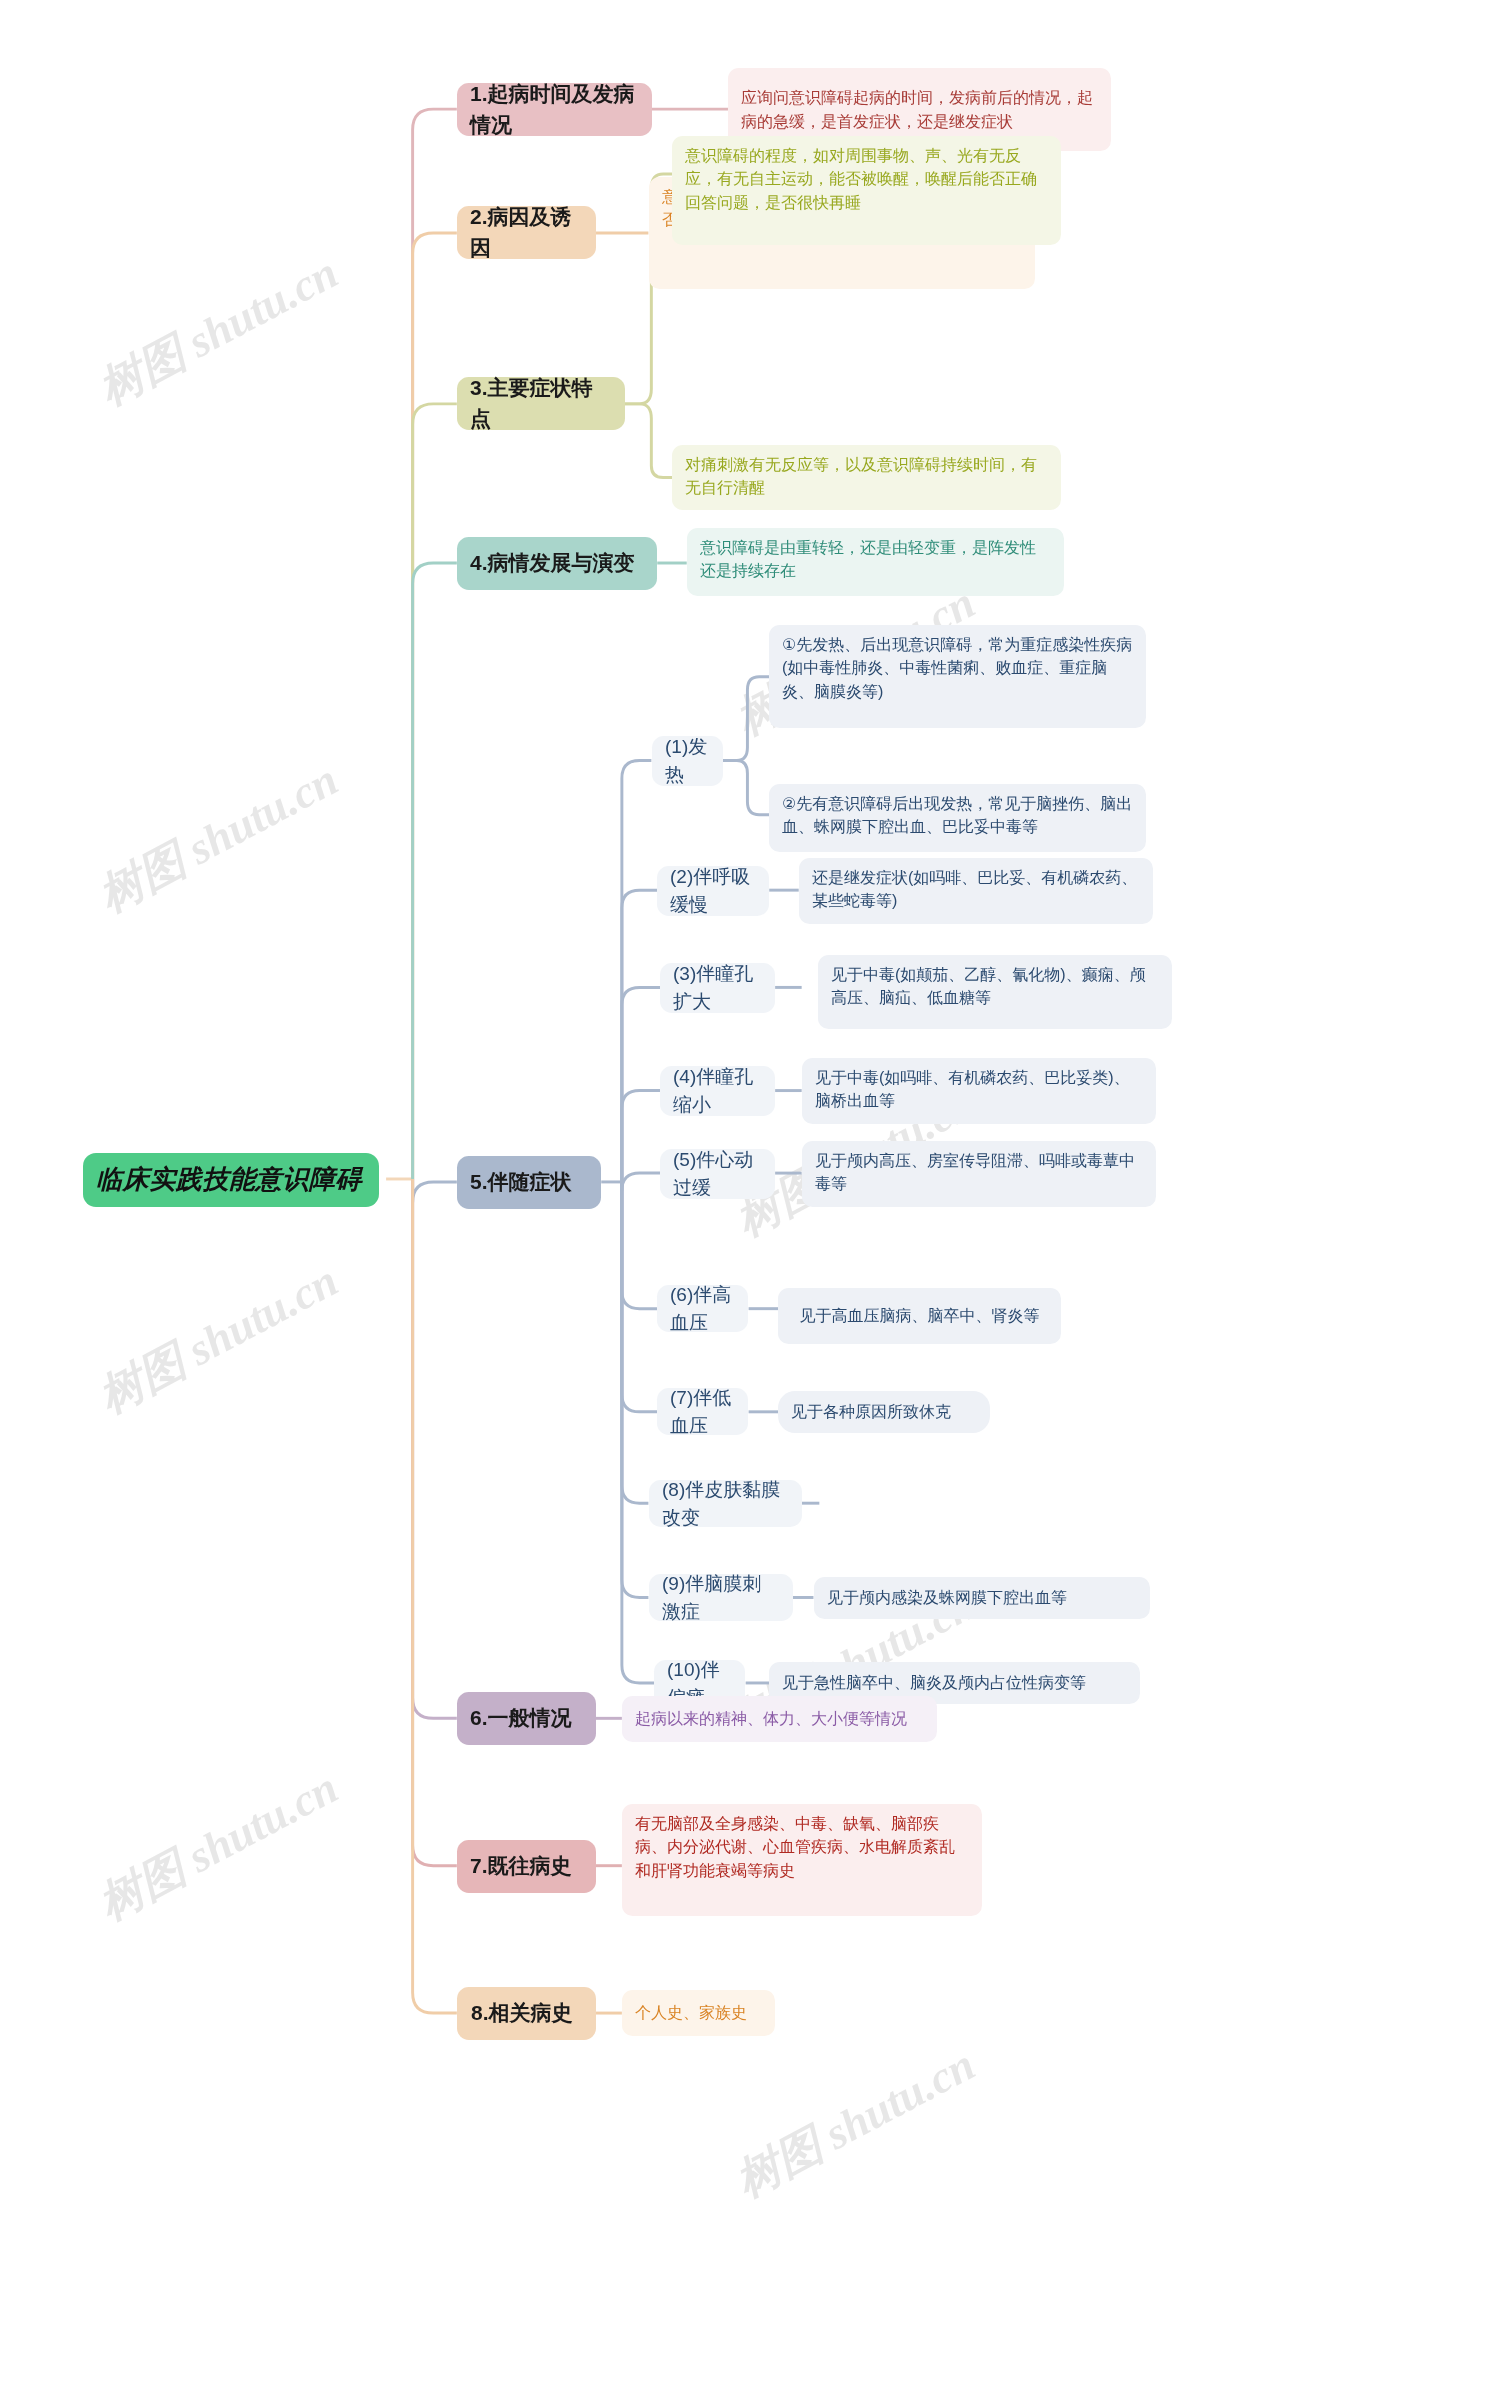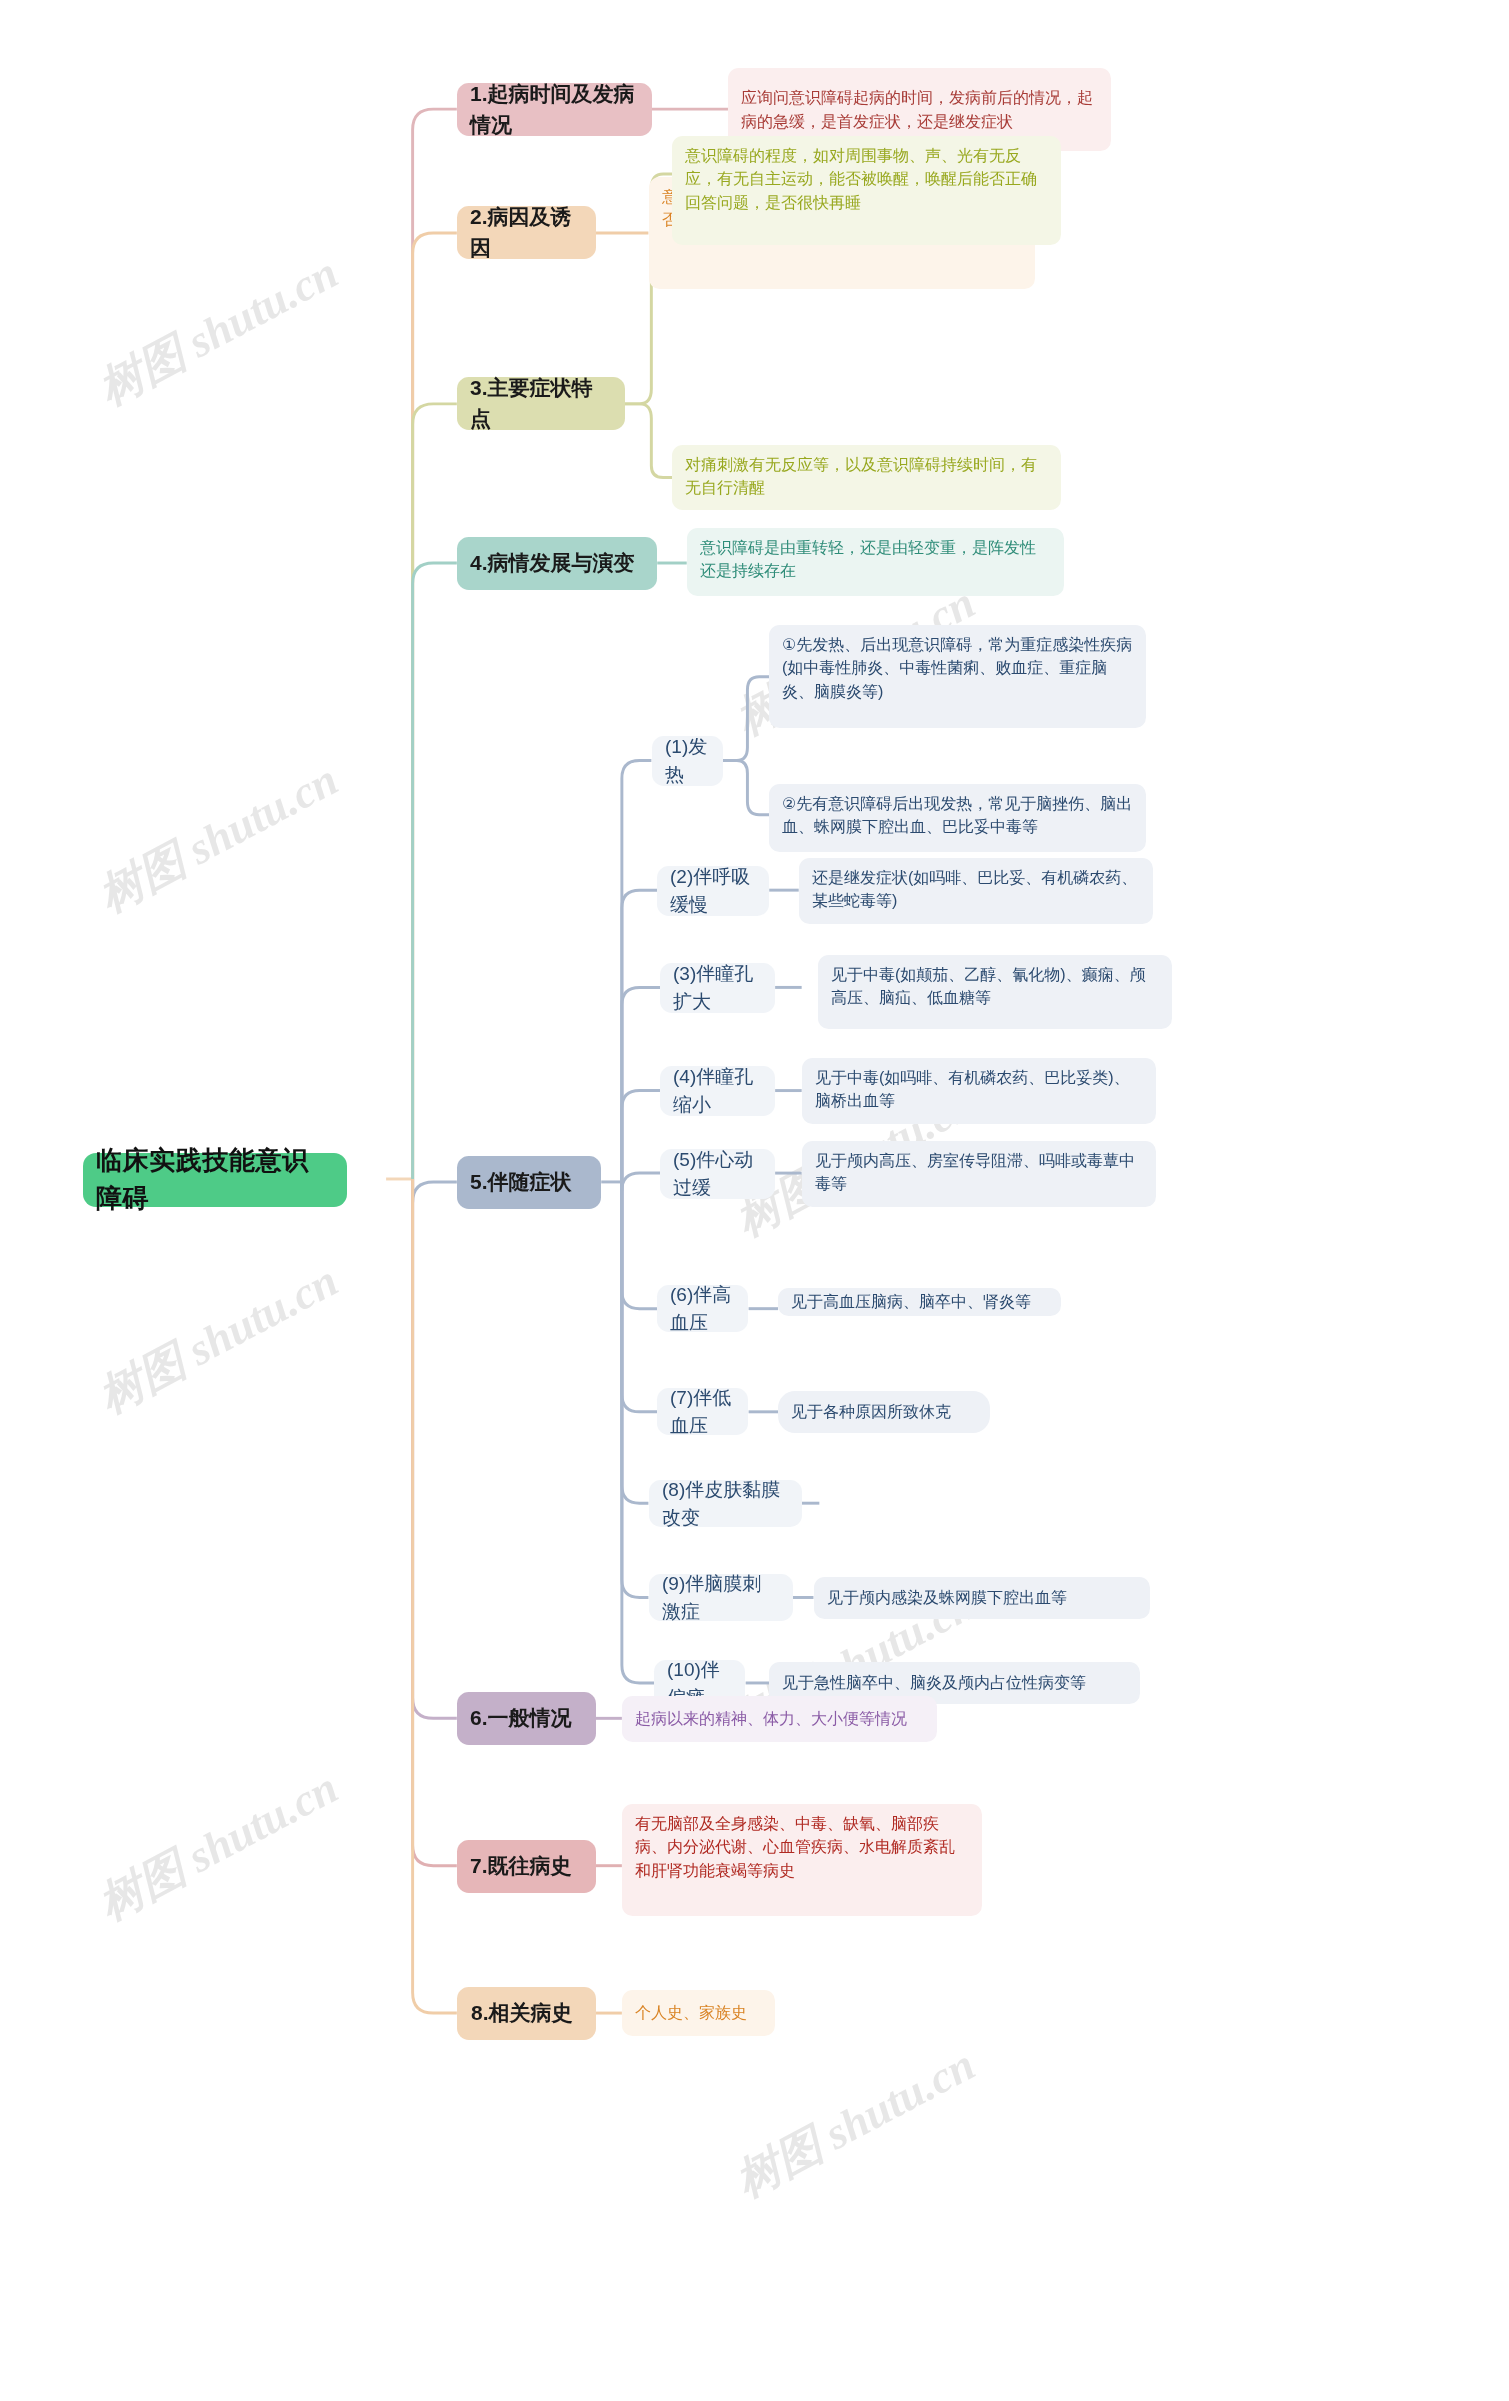--- a/index.html
+++ b/index.html
@@ -108,21 +108,21 @@
       <path d="M1265 2855 L1305 2855" stroke="#aab8cd"></path>
 
       <path d="M1010 2915 L1055 2915" stroke="#c4b0c9"></path>
 
       <path d="M1010 3165 L1055 3165" stroke="#e0b0b2"></path>
 
       <path d="M1010 3415 L1055 3415" stroke="#f0cda8"></path>
     </g>
   </svg>
 
-  <div class="node root" style="left:83px;top:1153px;width:264px;height:54px;justify-content:center;">
+  <div class="node root" style="left:83px;top:1153px;width:296px;height:54px;justify-content:center;font-style:italic;">
     <span>临床实践技能意识障碍</span>
   </div>
 
   <div class="node l1 c1-head" style="left:457px;top:83px;width:195px;height:53px;">
     <span>1.起病时间及发病情况</span>
   </div>
   <div class="node leaf c1-leaf" style="left:728px;top:68px;width:383px;height:83px;">
     <span>应询问意识障碍起病的时间，发病前后的情况，起病的急缓，是首发症状，还是继发症状</span>
   </div>
 
@@ -188,21 +188,21 @@
   <div class="node l2" style="left:660px;top:1149px;width:115px;height:50px;">
     <span>(5)件心动过缓</span>
   </div>
   <div class="node leaf c5-leaf" style="left:802px;top:1141px;width:354px;height:66px;align-items:flex-start;">
     <span>见于颅内高压、房室传导阻滞、吗啡或毒蕈中毒等</span>
   </div>
 
   <div class="node l2" style="left:657px;top:1285px;width:91px;height:47px;">
     <span>(6)伴高血压</span>
   </div>
-  <div class="node leaf c5-leaf" style="left:778px;top:1288px;width:283px;height:28px;">
+  <div class="node leaf c5-leaf" style="left:778px;top:1288px;width:283px;height:56px;text-align:center;">
     <span>见于高血压脑病、脑卒中、肾炎等</span>
   </div>
 
   <div class="node l2" style="left:657px;top:1388px;width:91px;height:47px;">
     <span>(7)伴低血压</span>
   </div>
   <div class="node leaf c5-leaf" style="left:778px;top:1391px;width:212px;height:42px;border-radius:17px;">
     <span>见于各种原因所致休克</span>
   </div>
 

